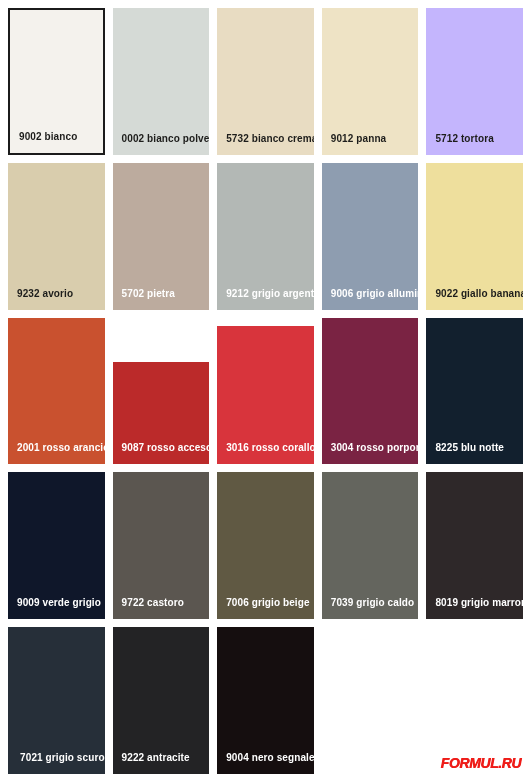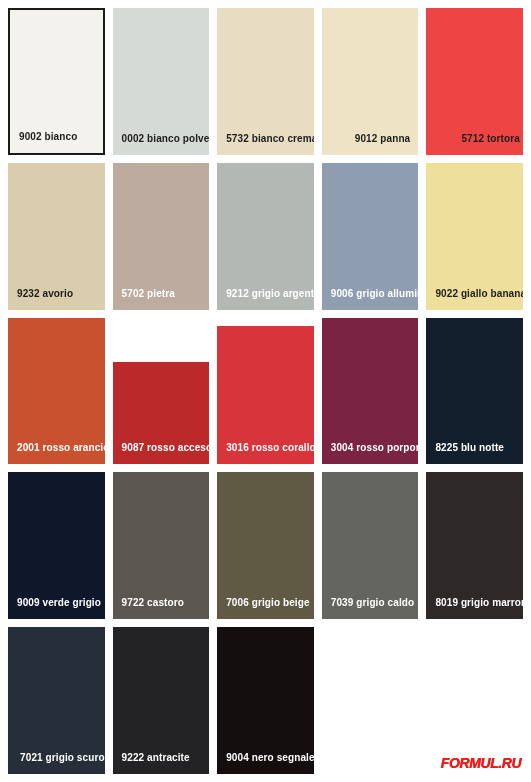--- a/index.html
+++ b/index.html
@@ -81,24 +81,24 @@
 <div id="palette-grid" style="grid-template-columns: repeat(5, 1fr); grid-template-rows: repeat(5, 1fr); background: rgb(255, 255, 255);">
     <div class="swatch selected" style="background: rgb(244, 242, 237);">
       <span class="swatch-label label-dark">9002 bianco</span>
     </div>
     <div class="swatch" style="background: rgb(213, 218, 214);">
       <span class="swatch-label label-dark">0002 bianco polvere</span>
     </div>
     <div class="swatch" style="background: rgb(232, 220, 194);">
       <span class="swatch-label label-dark">5732 bianco crema</span>
     </div>
-    <div class="swatch" style="background: rgb(238, 227, 197); padding-left: 24px;">
+    <div class="swatch" style="background: rgb(238, 227, 197);">
       <span class="swatch-label label-dark">9012 panna</span>
     </div>
-    <div class="swatch" style="background: #ef4444; padding-left: 26px;">
+    <div class="swatch" style="background: #c4b5fd;">
       <span class="swatch-label label-dark">5712 tortora</span>
     </div>
     <div class="swatch" style="background: rgb(217, 205, 173);">
       <span class="swatch-label label-dark">9232 avorio</span>
     </div>
     <div class="swatch" style="background: rgb(188, 171, 158);">
       <span class="swatch-label label-light">5702 pietra</span>
     </div>
     <div class="swatch" style="background: rgb(179, 184, 181);">
       <span class="swatch-label label-light">9212 grigio argento</span>

